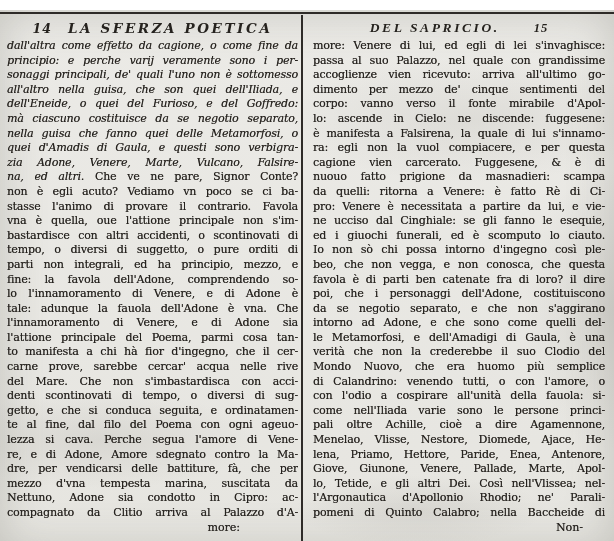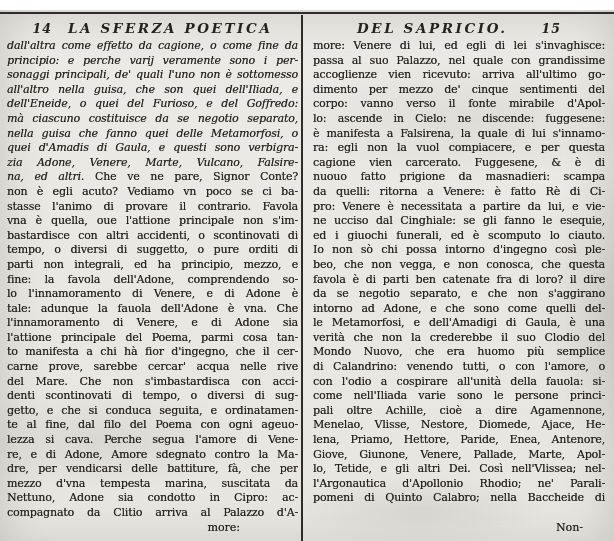--- a/index.html
+++ b/index.html
@@ -23,21 +23,21 @@
   .page { position:absolute; top:0; height:541px; }
   .page.left  { left:7px;  width:291px; }
   .page.right { left:313px; width:292px; }
 
   .pagehead {
     position:absolute; top:10px; left:0; right:0;
     display:flex; justify-content:center; align-items:baseline;
     font-style:italic; font-weight:600; font-size:13.5px; white-space:nowrap;
   }
   .page.left  .pagehead { gap:16px; }
-  .page.right .pagehead { gap:34px; }
+  .page.right .pagehead { gap:34px;font-family:Liberation Serif, serif; }
   .runtitle { letter-spacing:2.6px; }
   .pagenum  { font-size:12.5px; letter-spacing:1px; }
 
   .textblock { position:absolute; top:29px; left:0; right:0; }
   .line {
     text-align:justify; text-align-last:justify;
     font-size:11px; line-height:14.6px; height:14.6px;
     letter-spacing:-0.15px; overflow:hidden;
     text-shadow:0.2px 0.2px 0.35px rgba(38,34,30,0.65);
   }
@@ -168,20 +168,21 @@
         <div class="line"><span class="it"></span><span class="ro">ne ucciso dal Cinghiale: se gli fanno le esequie,</span></div>
 
         <div class="line"><span class="it"></span><span class="ro">ed i giuochi funerali, ed è scomputo lo ciauto.</span></div>
 
         <div class="line"><span class="it"></span><span class="ro">Io non sò chi possa intorno d'ingegno così ple-</span></div>
 
         <div class="line"><span class="it"></span><span class="ro">beo, che non vegga, e non conosca, che questa</span></div>
 
         <div class="line"><span class="it"></span><span class="ro">favola è di parti ben catenate fra di loro? il dire</span></div>
 
+        <div class="line"><span class="it"></span><span class="ro">poi, che i personaggi dell'Adone, costituiscono</span></div>
 
         <div class="line"><span class="it"></span><span class="ro">da se negotio separato, e che non s'aggirano</span></div>
 
         <div class="line"><span class="it"></span><span class="ro">intorno ad Adone, e che sono come quelli del-</span></div>
 
         <div class="line"><span class="it"></span><span class="ro">le Metamorfosi, e dell'Amadigi di Gaula, è una</span></div>
 
         <div class="line"><span class="it"></span><span class="ro">verità che non la crederebbe il suo Clodio del</span></div>
 
         <div class="line"><span class="it"></span><span class="ro">Mondo Nuovo, che era huomo più semplice</span></div>

